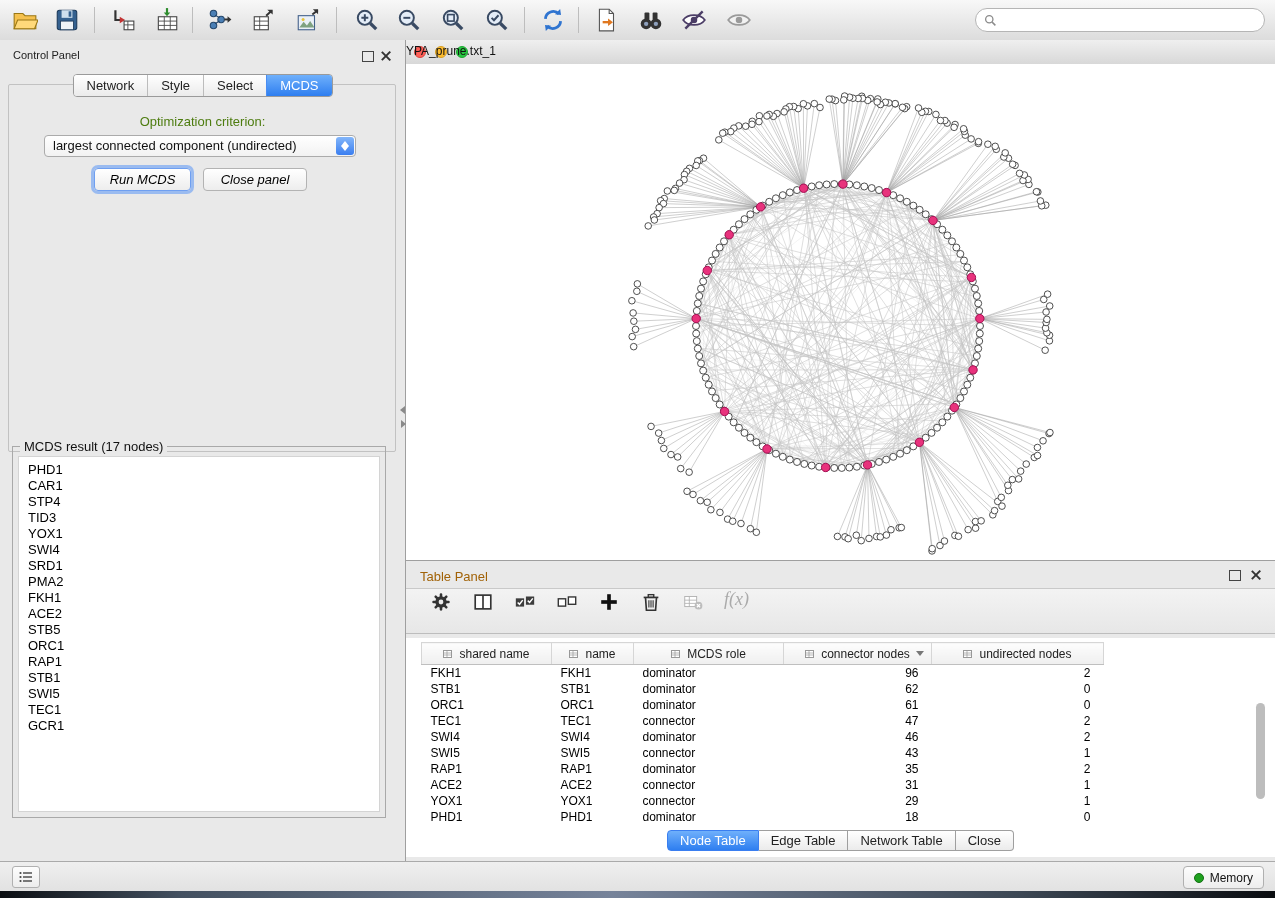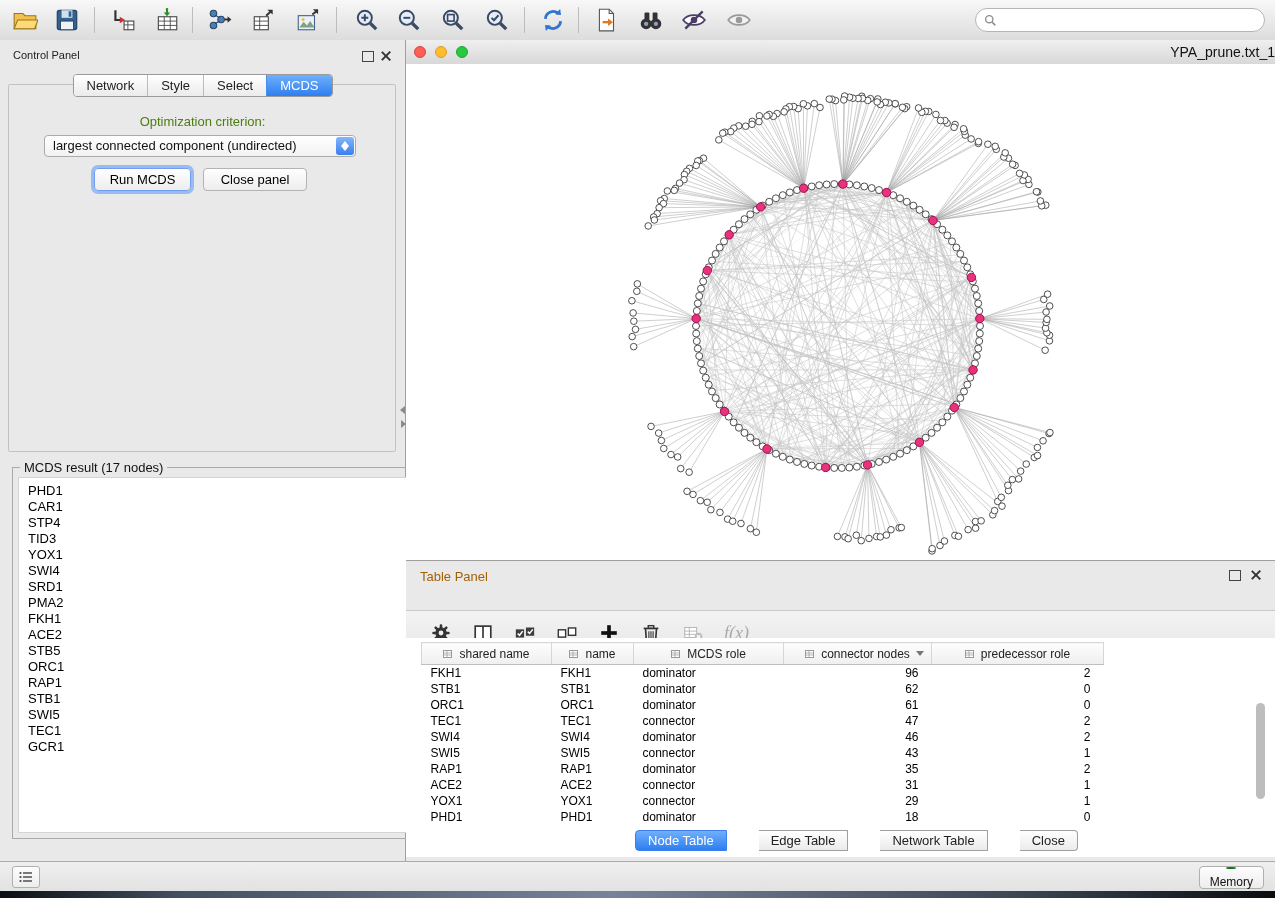--- a/index.html
+++ b/index.html
@@ -30,69 +30,69 @@
   .seg .tab:first-child{border-left:none;}
   .seg .tab.active{background:linear-gradient(#6fb0fb,#2e7ef0);color:#fff;border-left-color:#4a8df2;}
   .opt-label{position:absolute;top:74px;left:0;width:100%;text-align:center;font-size:13px;color:#4d7c0f;}
   .selectbox{position:absolute;left:44px;top:95px;width:312px;height:22px;background:linear-gradient(#ffffff,#f2f2f2);
     border:1px solid #ababab;border-radius:4px;box-sizing:border-box;font-size:13px;line-height:20px;padding-left:8px;}
   .select-step{position:absolute;right:1px;top:1px;bottom:1px;width:18px;border-radius:3px;
     background:linear-gradient(#83b6fa,#3a7ef0);}
   .select-step::before{content:"";position:absolute;left:5px;top:4px;border-left:4px solid transparent;border-right:4px solid transparent;border-bottom:5px solid #fff;}
   .select-step::after{content:"";position:absolute;left:5px;bottom:4px;border-left:4px solid transparent;border-right:4px solid transparent;border-top:5px solid #fff;}
   .btn{position:absolute;height:23px;border:1px solid #b3b3b3;border-radius:4px;background:linear-gradient(#ffffff,#ededed);
-    font-size:13px;line-height:21px;text-align:center;box-sizing:border-box;padding:0 12px;}
+    font-size:13px;line-height:21px;text-align:center;box-sizing:border-box;padding:0 12px;font-style:italic;}
   .btn.focused{box-shadow:0 0 0 3px rgba(90,150,245,.55);border-color:#6f9ff0;}
-  .result-group{position:absolute;left:12px;width:372px;top:427px;height:370px;border:1px solid #a9a9a9;padding-left:35px;}
+  .result-group{position:absolute;left:12px;width:372px;top:406px;height:370px;border:1px solid #a9a9a9;}
   .result-legend{position:absolute;top:-8px;left:7px;background:#e9e9e9;padding:0 4px;font-size:13px;color:#111;}
   .result-inner{position:absolute;left:5px;right:5px;top:9px;bottom:5px;background:#fff;border:1px solid #d4d4d4;overflow:hidden;padding:5px 0 0 9px;}
   .mcds-item{font-size:13px;line-height:16px;color:#000;}
   .split-handle{position:absolute;left:400px;top:404px;width:7px;height:26px;}
   .split-handle::before{content:"";position:absolute;top:2px;left:0;border-top:4px solid transparent;border-bottom:4px solid transparent;border-right:5px solid #8a8a8a;}
   .split-handle::after{content:"";position:absolute;bottom:2px;left:1px;border-top:4px solid transparent;border-bottom:4px solid transparent;border-left:5px solid #8a8a8a;}
   
   .rarea{position:absolute;left:406px;top:40px;right:0;bottom:36px;background:#e9e9e9;}
   .net-titlebar{position:absolute;left:0;right:0;top:0;height:24px;background:linear-gradient(#efefef,#d8d8d8);
     border-bottom:1px solid #aeaeae;}
-  .net-title{position:absolute;left:0;right:0;top:4px;text-align:right;font-size:14px;color:#111;}
+  .net-title{position:absolute;left:0;right:0;top:4px;text-align:left;font-size:12px;color:#111;}
   .tlight{position:absolute;top:6px;width:12px;height:12px;border-radius:50%;}
   .net-canvas{position:absolute;left:0;right:0;top:24px;height:496px;background:#fff;border-bottom:1px solid #9f9f9f;}
   .net-canvas svg{position:absolute;inset:0;}
   .tp-headzone{position:absolute;left:0;right:0;top:521px;height:31px;}
   .tp-title{position:absolute;left:14px;top:8px;font-size:13px;color:#a16207;}
-  .tp-toolbar{position:absolute;left:0;right:0;top:570px;height:46px;background:linear-gradient(#f3f3f3,#e7e7e7);
-    border-top:1px solid #c9c9c9;border-bottom:1px solid #bdbdbd;box-sizing:border-box;display:flex;align-items:center;gap:16px;padding-left:22px;}
+  .tp-toolbar{position:absolute;left:0;right:0;top:548px;height:46px;background:linear-gradient(#f3f3f3,#e7e7e7);
+    border-top:1px solid #c9c9c9;border-bottom:1px solid #bdbdbd;box-sizing:border-box;display:flex;gap:16px;padding-left:22px;}
   .tp-toolbar .ticon{width:26px;height:26px;display:flex;align-items:center;justify-content:center;}
   .tp-toolbar .ticon svg{width:22px;height:22px;}
   .fx{font-family:"Liberation Serif",serif;font-style:italic;font-size:18px;color:#aaa;margin-left:2px;}
   .table-area{position:absolute;left:0;right:0;top:598px;bottom:5px;background:#fff;}
   table.ntable{position:absolute;left:15px;top:4px;width:831px;border-collapse:collapse;table-layout:fixed;font-size:12px;}
   .ntable th{height:21px;font-weight:normal;background:linear-gradient(#fdfdfd,#efefef);
     border-right:1px solid #d6d6d6;border-bottom:1px solid #bfbfbf;border-top:1px solid #d6d6d6;position:relative;
     text-align:center;color:#222;padding:0 4px;white-space:nowrap;overflow:hidden;}
   .ntable th:first-child{border-left:1px solid #d6d6d6;}
   .ntable td{height:16px;padding:0 4px 0 9px;white-space:nowrap;overflow:hidden;color:#000;}
   .ntable td.num{text-align:right;padding-right:13px;}
   .hicon{display:inline-block;vertical-align:-1px;margin-right:5px;}
   .sortchev{position:absolute;right:7px;top:8px;border-left:4px solid transparent;border-right:4px solid transparent;border-top:5px solid #777;}
   .vscroll{position:absolute;right:10px;top:27px;bottom:30px;width:9px;}
   .vthumb{position:absolute;left:0;width:9px;top:38px;height:96px;background:#bdbdbd;border-radius:4.5px;}
   .btabs{position:absolute;left:0;right:0;bottom:6px;display:flex;justify-content:center;}
   .btab{height:21px;line-height:19px;padding:0 12px;font-size:13px;border:1px solid #9f9f9f;border-left:none;
-    background:linear-gradient(#ffffff,#ebebeb);color:#222;box-sizing:border-box;margin-left:32px;}
+    background:linear-gradient(#ffffff,#ebebeb);color:#222;box-sizing:border-box;}
   .btab:first-child{border-left:1px solid #9f9f9f;border-radius:4px 0 0 4px;}
   .btab:last-child{border-radius:0 4px 4px 0;}
   .btab.active{background:linear-gradient(#6fb0fb,#2e7ef0);color:#fff;border-color:#3a7ef0;}
   
   .statusbar{position:absolute;left:0;right:0;bottom:7px;height:29px;background:linear-gradient(#efefef,#e2e2e2);
     border-top:1px solid #aaa;}
   .sb-btn{position:absolute;left:12px;top:4px;width:26px;height:20px;border:1px solid #b0b0b0;border-radius:3px;
     background:linear-gradient(#fdfdfd,#ededed);display:flex;align-items:center;justify-content:center;}
   .mem-btn{position:absolute;right:11px;top:4px;height:21px;border:1px solid #b0b0b0;border-radius:4px;
-    background:linear-gradient(#fdfdfd,#ededed);display:flex;align-items:center;padding:0 10px;font-size:12px;gap:6px;flex-direction:column;}
+    background:linear-gradient(#fdfdfd,#ededed);display:flex;align-items:center;padding:0 10px;font-size:12px;gap:6px;}
   .mem-dot{width:10px;height:10px;border-radius:50%;background:#1fa11f;border:1px solid #147014;box-sizing:border-box;}
   .desktop-strip{position:absolute;left:0;right:0;bottom:0;height:7px;
     background:linear-gradient(90deg,#0b0e12,#435060 14%,#76839a 48%,#3c4document4 80%,#0a0c10);
     background:linear-gradient(90deg,#0b0e12,#435060 14%,#76839a 48%,#3c4754 80%,#0a0c10);}
 </style>
 </head>
 <body>
 
 <div class="window">
 
@@ -1251,21 +1251,21 @@
               <svg class="hicon" width="11" height="10" viewBox="0 0 11 10">
                   <rect x="0.5" y="1.5" width="8" height="7" fill="#fff" stroke="#999"></rect>
                   <path d="M0.5 4h8M0.5 6h8M4 1.5v7" stroke="#999" stroke-width="0.7"></path>
                 </svg><span>connector nodes</span>
               <span class="sortchev"></span>
             </th>
             <th>
               <svg class="hicon" width="11" height="10" viewBox="0 0 11 10">
                   <rect x="0.5" y="1.5" width="8" height="7" fill="#fff" stroke="#999"></rect>
                   <path d="M0.5 4h8M0.5 6h8M4 1.5v7" stroke="#999" stroke-width="0.7"></path>
-                </svg><span>predecessor role</span>
+                </svg><span>undirected nodes</span>
             </th>
             <th style="background:#fff;border:none"></th>
           </tr>
         </thead>
         <tbody>
             <tr>
               <td>FKH1</td>
               <td>FKH1</td>
               <td>dominator</td>
               <td class="num">96</td>

